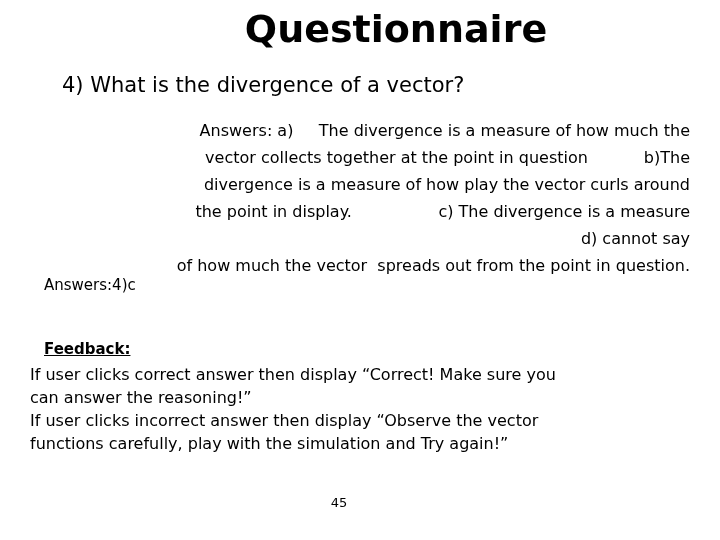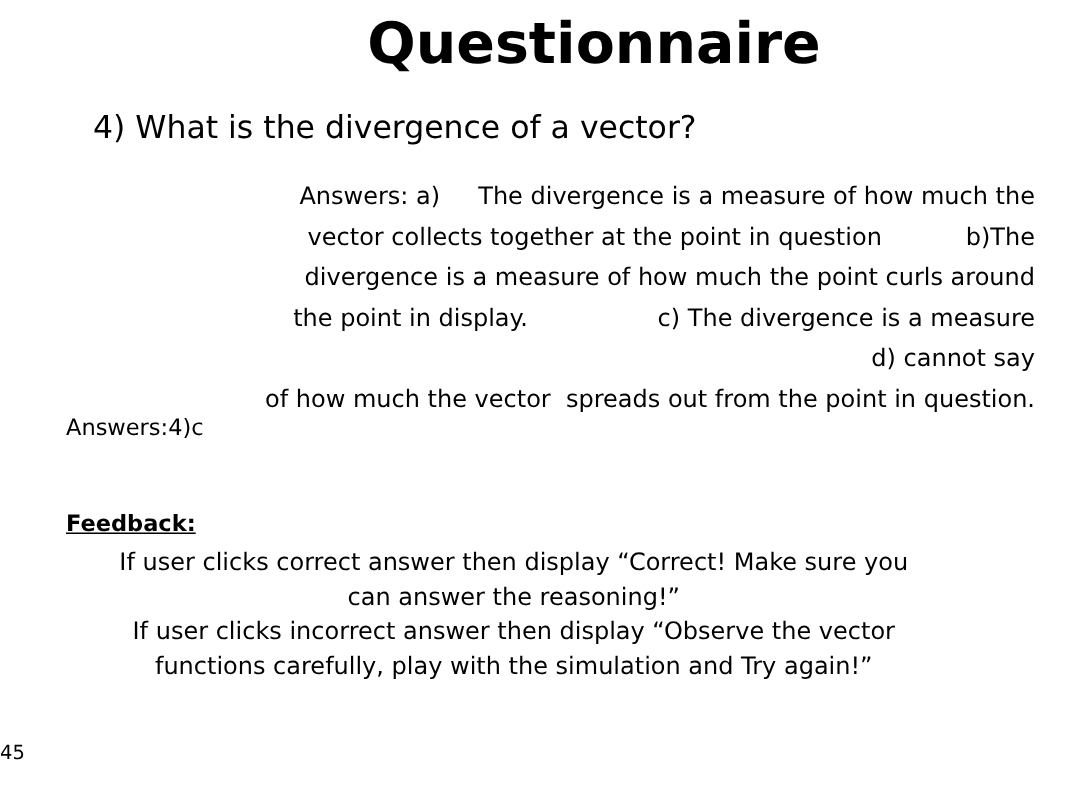--- a/index.html
+++ b/index.html
@@ -69,50 +69,49 @@
     line-height: 20px;
     font-weight: bold;
     text-decoration: underline;
     white-space: pre;
   }
   .feedback-block {
     position: absolute;
     top: 363px;
     left: 30px;
     width: 625px;
-    text-align: center;
     font-size: 16px;
     line-height: 23px;
   }
   .feedback-block .fb-line {
     white-space: pre-wrap;
   }
   .page-number {
     position: absolute;
     top: 495px;
     left: 0;
     width: 678px;
-    text-align: left;
+    text-align: center;
     font-size: 13px;
     line-height: 16px;
   }
 </style>
 </head>
 <body>
 
 <div class="slide">
 
   <div class="slide-title">Questionnaire</div>
 
   <div class="question">4) What is the divergence of a vector?</div>
 
   <div class="answers-block">
     <div class="ans-line">Answers: a)     The divergence is a measure of how much the</div>
     <div class="ans-line">vector collects together at the point in question           b)The</div>
-    <div class="ans-line">divergence is a measure of how much the point curls around</div>
+    <div class="ans-line">divergence is a measure of how play the vector curls around</div>
     <div class="ans-line">the point in display.                 c) The divergence is a measure</div>
     <div class="ans-line">d) cannot say</div>
     <div class="ans-line">of how much the vector  spreads out from the point in question.</div>
   </div>
 
   <div class="answer-key">Answers:4)c</div>
 
   <div class="feedback-heading">Feedback:</div>
 
   <div class="feedback-block">

